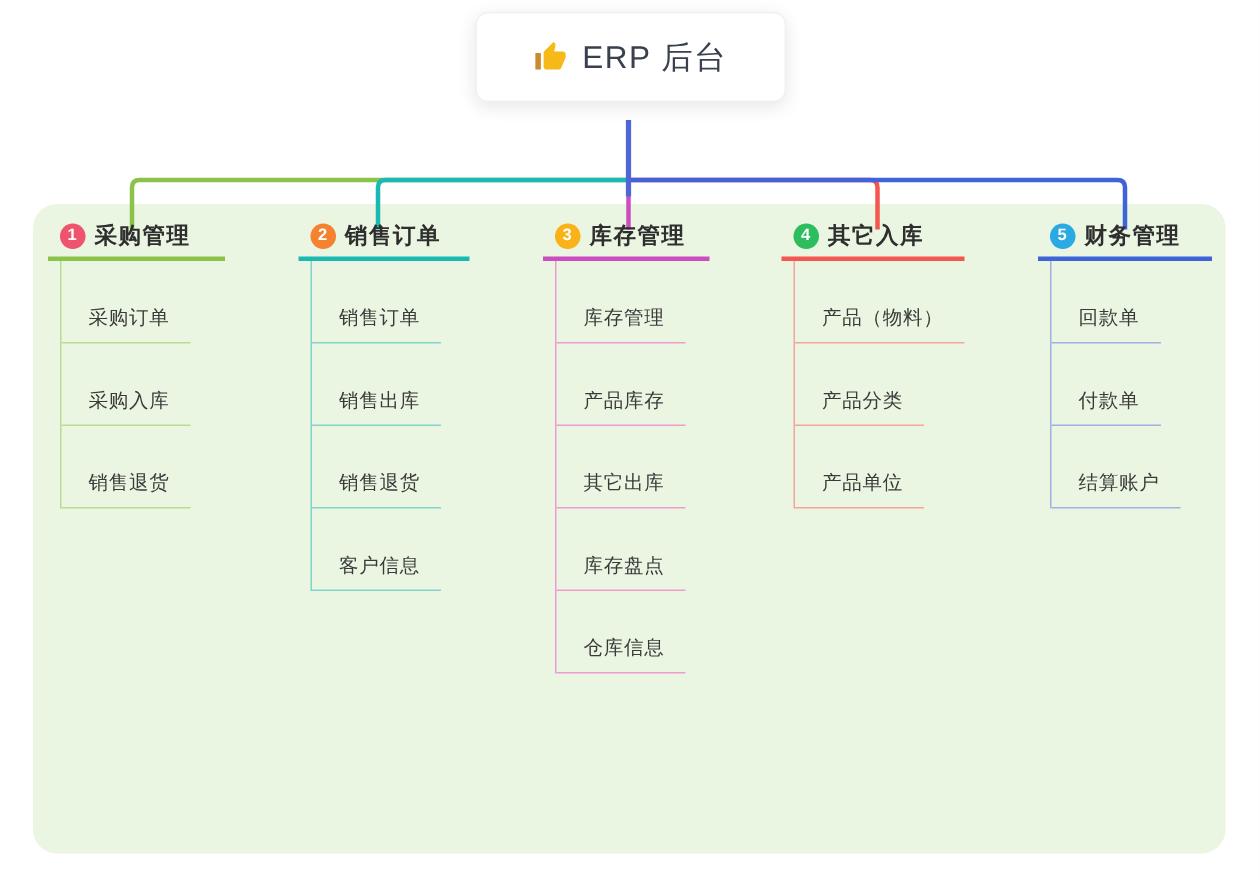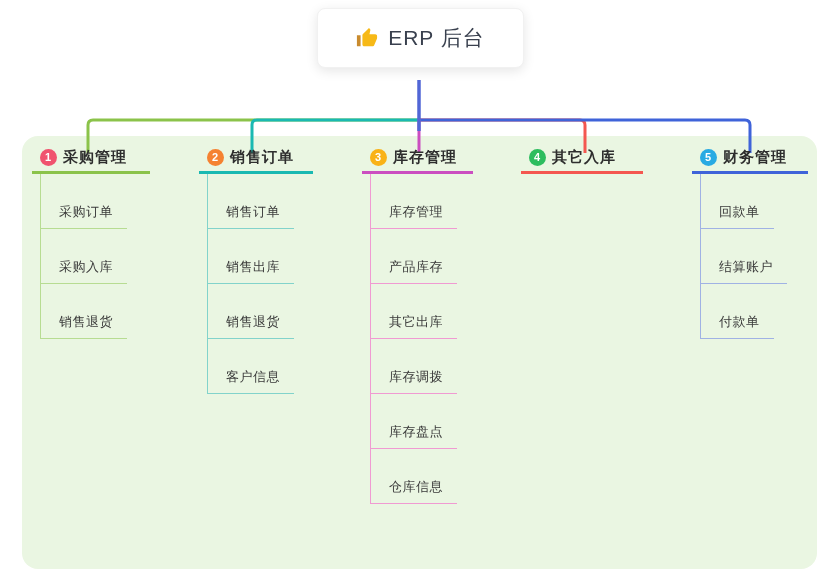--- a/index.html
+++ b/index.html
@@ -116,49 +116,57 @@
       <div class="child">
         <span class="child-label" style="border-bottom-color: rgb(240, 154, 210);">库存管理</span>
         </div>
       <div class="child">
         <span class="child-label" style="border-bottom-color: rgb(240, 154, 210);">产品库存</span>
         </div>
       <div class="child">
         <span class="child-label" style="border-bottom-color: rgb(240, 154, 210); margin-top: 32px;">其它出库</span>
         </div>
       <div class="child">
-        <span class="child-label" style="border-bottom-color: rgb(240, 154, 210);">库存调拨</span>
-        </div>
-      <div class="child">
         <span class="child-label" style="border-bottom-color: rgb(240, 154, 210);">库存盘点</span>
         </div>
       <div class="child">
         <span class="child-label" style="border-bottom-color: rgb(240, 154, 210);">仓库信息</span>
         </div>
     </div>
   </div>
 
   <div class="branch" style="left:521px;width:122px">
     <div class="branch-title" style="border-bottom-color: rgb(244, 87, 80);">
       <span class="badge" style="background-color: rgb(45, 189, 95);">4</span>
       <span>其它入库</span>
     </div>
+    <div class="children" style="border-left-color: rgb(248, 164, 158);">
+      <div class="child">
+        <span class="child-label" style="border-bottom-color: rgb(248, 164, 158);">产品（物料）</span>
+        </div>
+      <div class="child">
+        <span class="child-label" style="border-bottom-color: rgb(248, 164, 158);">产品分类</span>
+        </div>
+      <div class="child">
+        <span class="child-label" style="border-bottom-color: rgb(248, 164, 158);">产品单位</span>
+        </div>
+    </div>
   </div>
 
   <div class="branch" style="left:692px;width:116px">
     <div class="branch-title" style="border-bottom-color: rgb(63, 99, 217);">
       <span class="badge" style="background-color: rgb(41, 170, 227);">5</span>
       <span>财务管理</span>
     </div>
     <div class="children" style="border-left-color: rgb(160, 178, 228);">
       <div class="child">
         <span class="child-label" style="border-bottom-color: rgb(160, 178, 228);">回款单</span>
         </div>
       <div class="child">
-        <span class="child-label" style="border-bottom-color: rgb(160, 178, 228);">结算账户</span>
+        <span class="child-label" style="border-bottom-color: rgb(160, 178, 228);">付款单</span>
         </div>
       <div class="child">
-        <span class="child-label" style="border-bottom-color: rgb(160, 178, 228);">付款单</span>
+        <span class="child-label" style="border-bottom-color: rgb(160, 178, 228);">结算账户</span>
         </div>
     </div>
   </div>
 
 </div>
 
 </body></html>

